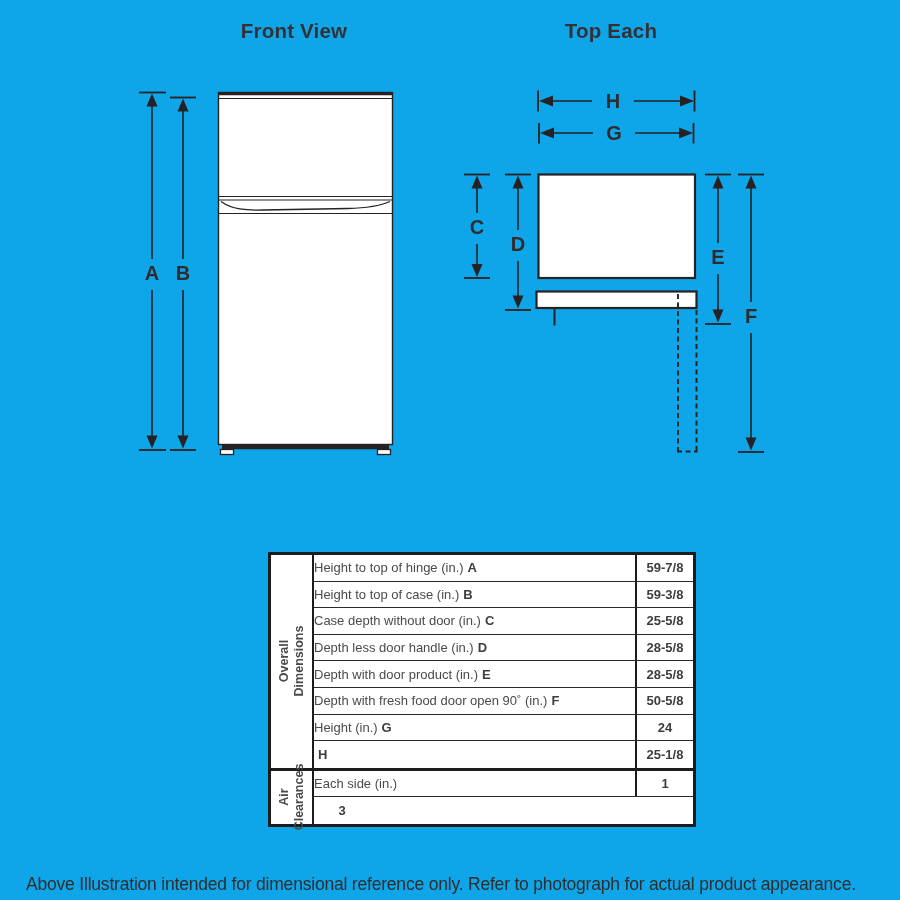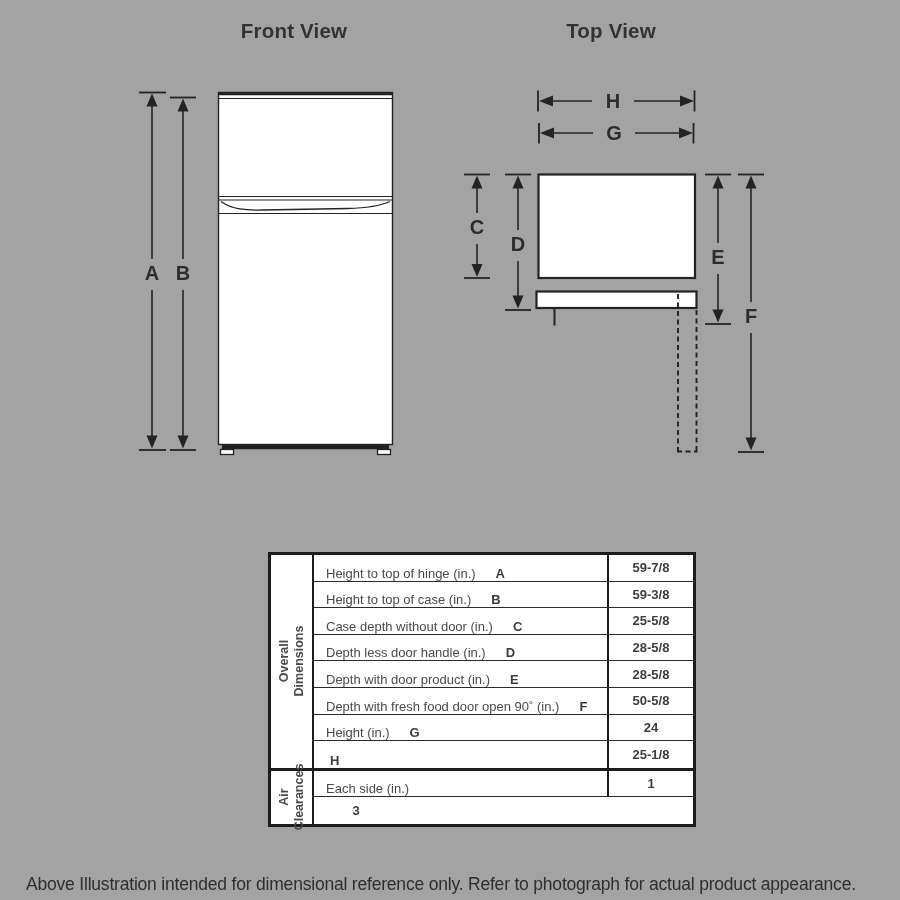--- a/index.html
+++ b/index.html
@@ -1,52 +1,52 @@
 <!DOCTYPE html>
 <html><head>
 <meta charset="utf-8">
 <style>
   html,body{margin:0;padding:0;background:#ffffff;}
-  .canvas{position:relative;width:900px;height:900px;background:#a3a3a3;overflow:hidden;
+  .canvas{position:relative;width:900px;height:900px;background:#0ea5e9;overflow:hidden;
           font-family:"Liberation Sans",sans-serif;}
   .view-title{position:absolute;transform:translateX(-50%);font-size:20.5px;font-weight:bold;
               color:#333134;letter-spacing:0.2px;white-space:nowrap;}
   #front-title{left:294px;top:19px;}
   #top-title{left:611px;top:19px;}
   svg{position:absolute;left:0;top:0;}
   svg text{font-family:"Liberation Sans",sans-serif;font-weight:bold;font-size:20px;fill:#2f2c2d;}
 
   
   .spec-table{position:absolute;left:268px;top:552px;width:422px;border:3px solid #1c1c1c;
               background:#fff;box-sizing:content-box;}
   .sec{display:flex;}
   .sec-air{border-top:3px solid #1c1c1c;}
   .sec-head{width:41px;border-right:2px solid #1c1c1c;position:relative;flex:none;}
   .sec-head span{position:absolute;top:50%;left:50%;transform:translate(-50%,-50%) rotate(-90deg);
                  width:210px;text-align:center;font-size:12.5px;font-weight:bold;color:#4a4a4a;
                  line-height:1.2;white-space:pre-line;}
   .sec-rows{flex:1;display:flex;flex-direction:column;}
   .row{height:26.6px;display:flex;box-sizing:border-box;}
   .row:not(:last-child){border-bottom:1.5px solid #2b2b2b;}
-  .cell-label{flex:1;border-right:2.5px solid #1c1c1c;padding-left:12px;display:flex;
-              align-items:flex-end;font-size:13px;color:#4a4a4a;white-space:nowrap;overflow:hidden;gap:16px;}
+  .cell-label{flex:1;border-right:2.5px solid #1c1c1c;display:flex;
+              align-items:center;font-size:13px;color:#4a4a4a;white-space:nowrap;overflow:hidden;}
   .cell-label b{margin-left:4px;color:#3d3d3d;}
-  .cell-value{width:84px;flex:none;display:flex;align-items:center;justify-content:center;
+  .cell-value{width:56px;flex:none;display:flex;align-items:center;justify-content:center;
               font-size:13px;font-weight:bold;color:#3d3d3d;}
 
   .caption{position:absolute;left:10px;top:874px;width:888px;font-size:17.5px;color:#2e2e2e;
            letter-spacing:-0.2px;white-space:nowrap;margin-left:16px;}
 </style>
 </head>
 <body>
 
 <div class="canvas">
 
   <div class="view-title" id="front-title">Front View</div>
-  <div class="view-title" id="top-title">Top View</div>
+  <div class="view-title" id="top-title">Top Each</div>
 
   <svg width="900" height="545" viewBox="0 0 900 545">
     <g stroke="#262223" fill="none" stroke-linecap="butt">
 
       <g>
         <rect x="218.5" y="92.5" width="174" height="352" stroke-width="1.4" fill="#ffffff"></rect>
         <line x1="219" y1="93.9" x2="392" y2="93.9" stroke-width="2.6"></line>
         <line x1="218.5" y1="98.5" x2="392.5" y2="98.5" stroke-width="1"></line>
         <line x1="218.5" y1="196.5" x2="392.5" y2="196.5" stroke-width="1.2"></line>
         <line x1="218.5" y1="200" x2="392.5" y2="200" stroke-width="1.2"></line>

